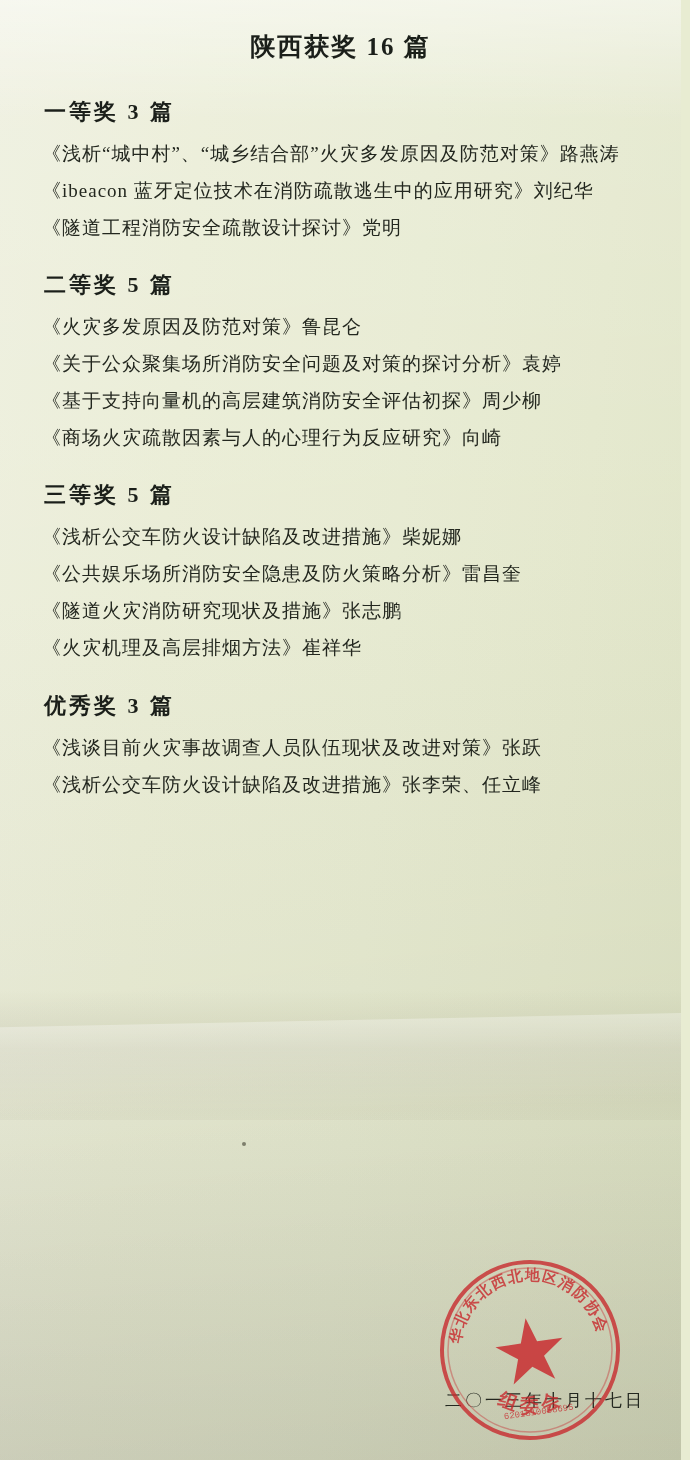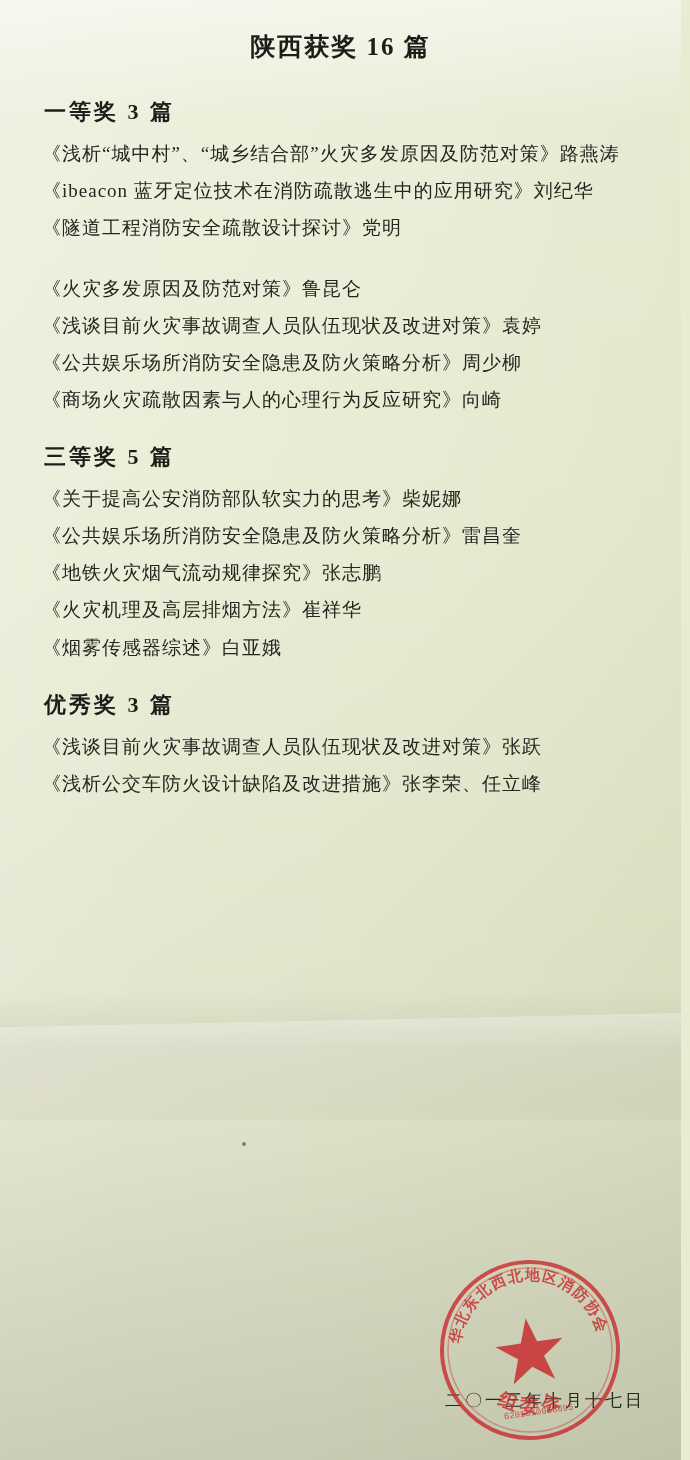--- a/index.html
+++ b/index.html
@@ -129,33 +129,33 @@
     <div class="doc-title">陕西获奖 16 篇</div>
 
     <div class="section">
       <div class="section-title">一等奖 3 篇</div>
       <div class="entry">《浅析“城中村”、“城乡结合部”火灾多发原因及防范对策》路燕涛</div>
       <div class="entry">《ibeacon 蓝牙定位技术在消防疏散逃生中的应用研究》刘纪华</div>
       <div class="entry">《隧道工程消防安全疏散设计探讨》党明</div>
     </div>
 
     <div class="section">
+      <div class="section-title">二等奖 5 篇</div>
       <div class="entry">《火灾多发原因及防范对策》鲁昆仑</div>
-      <div class="entry">《浅谈目前火灾事故调查人员队伍现状及改进对策》袁婷</div>
-      <div class="entry">《公共娱乐场所消防安全隐患及防火策略分析》周少柳</div>
+      <div class="entry">《关于公众聚集场所消防安全问题及对策的探讨分析》袁婷</div>
+      <div class="entry">《基于支持向量机的高层建筑消防安全评估初探》周少柳</div>
       <div class="entry">《商场火灾疏散因素与人的心理行为反应研究》向崎</div>
     </div>
 
     <div class="section">
       <div class="section-title">三等奖 5 篇</div>
-      <div class="entry">《关于提高公安消防部队软实力的思考》柴妮娜</div>
+      <div class="entry">《浅析公交车防火设计缺陷及改进措施》柴妮娜</div>
       <div class="entry">《公共娱乐场所消防安全隐患及防火策略分析》雷昌奎</div>
-      <div class="entry">《地铁火灾烟气流动规律探究》张志鹏</div>
+      <div class="entry">《隧道火灾消防研究现状及措施》张志鹏</div>
       <div class="entry">《火灾机理及高层排烟方法》崔祥华</div>
-      <div class="entry">《烟雾传感器综述》白亚娥</div>
     </div>
 
     <div class="section">
       <div class="section-title">优秀奖 3 篇</div>
       <div class="entry">《浅谈目前火灾事故调查人员队伍现状及改进对策》张跃</div>
       <div class="entry">《浅析公交车防火设计缺陷及改进措施》张李荣、任立峰</div>
     </div>
   </div>
 
   <div class="dot-mark"></div>

